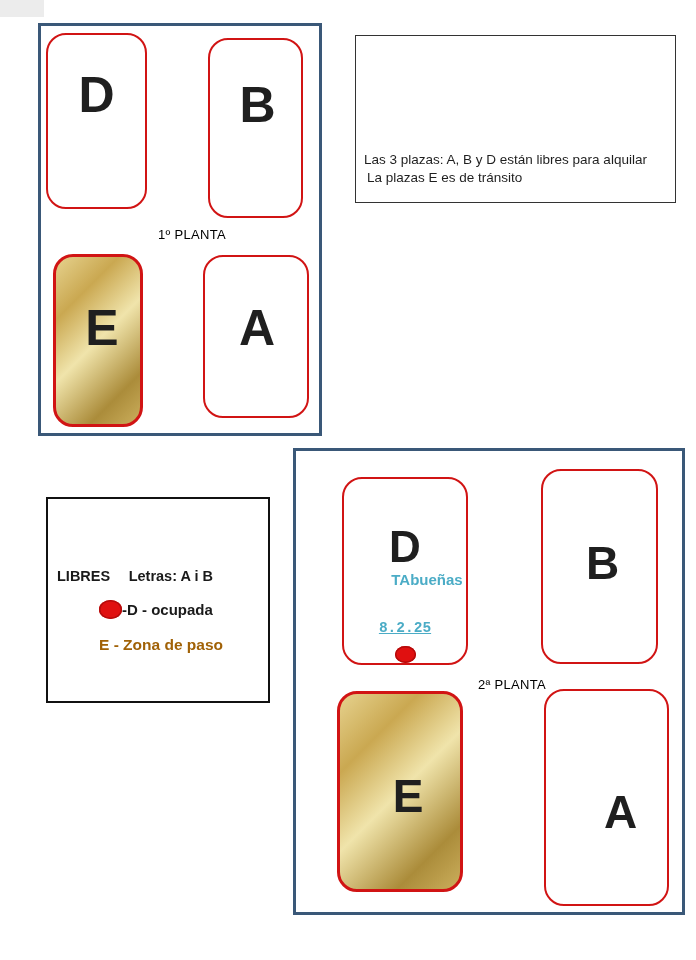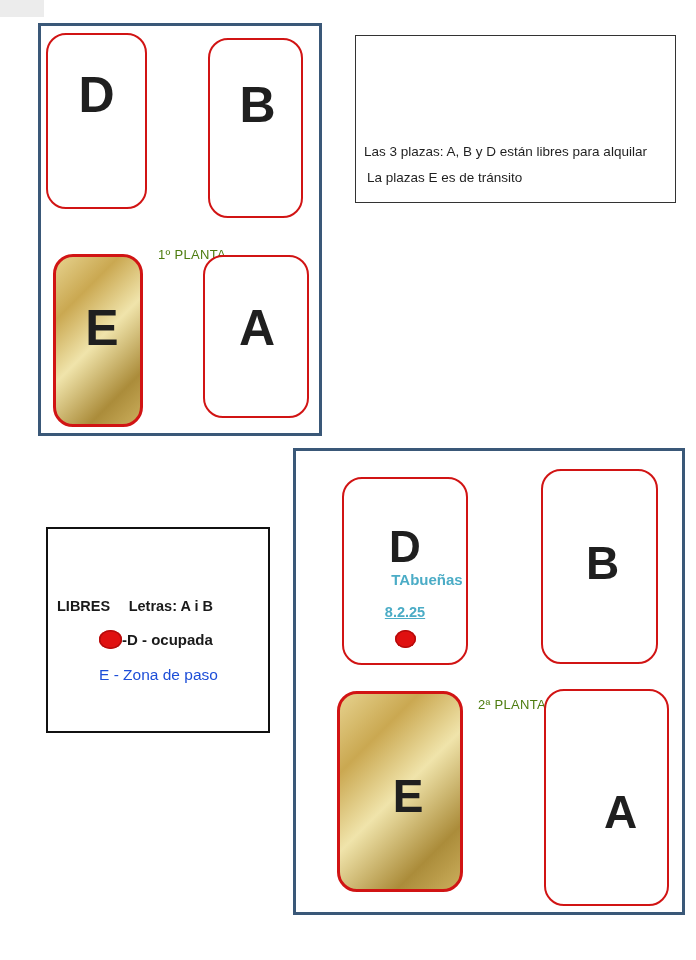--- a/index.html
+++ b/index.html
@@ -54,66 +54,66 @@
   .f2-b .letter,.f2-e .letter,.f2-a .letter{font-size:46px;}
   .f2-b .letter{transform:translate(3px,-4px);}
   .f2-e .letter{transform:translate(8px,4px);}
   .f2-a .letter{transform:translate(14px,14px);}
 
   .f2-d .letter{font-size:44px;margin-top:46px;}
   .tenant-name{
     margin-top:3px;font-size:15px;font-weight:bold;color:#4BACC6;line-height:1.1;margin-left:44px;
   }
   .tenant-date{
-    margin-top:16px;font-size:14.5px;font-weight:bold;color:#4BACC6;
-    text-decoration:underline;line-height:1.1;
+    margin-top:32px;font-size:14.5px;font-weight:bold;color:#4BACC6;
+    text-decoration:underline;line-height:1.1;font-family:Liberation Mono, monospace;
   }
   .occupied-dot{
     margin-top:10px;width:21px;height:18px;border-radius:50%;
     background:#E01010;box-shadow:inset 0 0 0 1.5px #b40b0b;
   }
 
   
   .floor-label{
     position:absolute;transform:translate(-50%,-50%);
-    font-size:13px;color:#4d7c0f;white-space:nowrap;letter-spacing:0.3px;margin-top:20px;
+    font-size:13px;color:#000000;white-space:nowrap;letter-spacing:0.3px;
   }
   #frame1 .floor-label{left:151px;top:208px;}
   #frame2 .floor-label{left:216px;top:233px;}
 
   
   .info-box{
     position:absolute;left:355px;top:35px;width:321px;height:168px;
     box-sizing:border-box;border:1px solid #333333;background:#ffffff;
   }
   .info-line{
     position:absolute;font-size:13.5px;color:#1f1f1f;white-space:nowrap;
   }
-  .info-line.l1{left:8px;top:108px;text-align:center;}
+  .info-line.l1{left:8px;top:116px;text-align:center;}
   .info-line.l2{left:11px;top:134px;}
 
   
   .legend-box{
     position:absolute;left:46px;top:497px;width:224px;height:206px;
-    box-sizing:border-box;border:2px solid #111111;background:#ffffff;margin-top:30px;
+    box-sizing:border-box;border:2px solid #111111;background:#ffffff;
   }
   .legend-row1{position:absolute;left:9px;top:68px;white-space:nowrap;}
   .legend-libres{font-size:14.5px;font-weight:bold;color:#1a1a1a;}
   .legend-letras{font-size:14.5px;font-weight:bold;color:#1a1a1a;margin-left:14px;}
   .legend-row2{
     position:absolute;left:51px;top:101px;display:flex;align-items:center;white-space:nowrap;
   }
   .legend-dot{
     width:23px;height:19px;border-radius:50%;background:#E01010;
     box-shadow:inset 0 0 0 1.5px #b40b0b;flex:0 0 auto;
   }
   .legend-ocupada{font-size:15px;font-weight:700;color:#1a1a1a;margin-left:0px;}
   .legend-row3{
-    position:absolute;left:51px;top:137px;font-size:15.5px;font-weight:normal;
-    color:#1d4ed8;white-space:nowrap;
+    position:absolute;left:51px;top:137px;font-size:15.5px;font-weight:bold;
+    color:#a16207;white-space:nowrap;
   }
 </style>
 </head>
 <body>
 
 <div class="corner-artifact"></div>
 
 <div class="frame" id="frame1">
   <div class="frame-inner">
     <div class="space f1-d">

